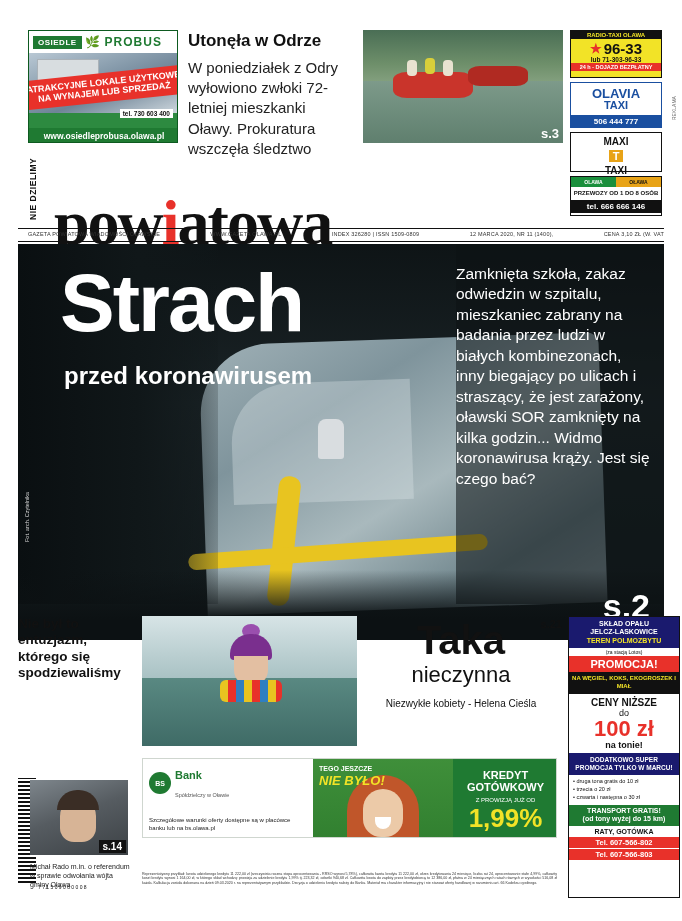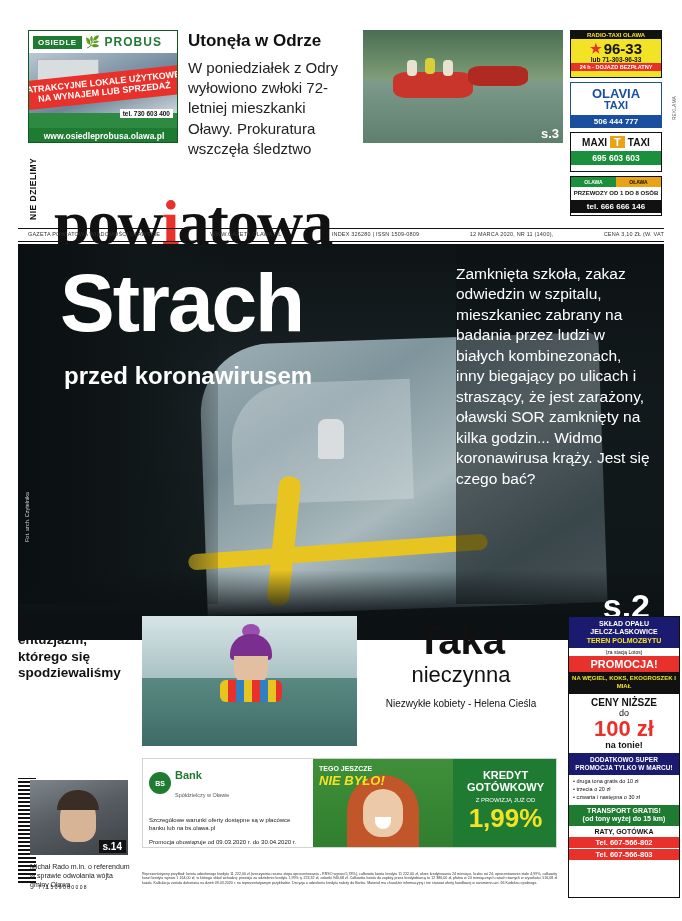--- a/index.html
+++ b/index.html
@@ -115,21 +115,21 @@
   .ad-olavia .phone {
     margin-top:4px; background:#1a4fa0; color:#fff; font-size:8px; font-weight:bold;
     text-align:center; padding:2px 0;
   }
 
   .ad-maxitaxi {
     position:absolute; left:0; top:102px; width:92px; height:40px;
     background:#ffffff; border:1px solid #111;
   }
   .ad-maxitaxi .row {
-    display:flex; align-items:center; justify-content:center; gap:3px; padding-top:3px;
+    display:flex; align-items:center; justify-content:center; gap:3px; padding-top:3px;flex-direction:column;
   }
   .ad-maxitaxi .maxi { font-size:10px; font-weight:bold; color:#111; }
   .ad-maxitaxi .tbox { background:#e8a317; color:#fff; font-size:11px; font-weight:bold; padding:0 4px; }
   .ad-maxitaxi .taxi { font-size:10px; font-weight:bold; color:#111; }
   .ad-maxitaxi .phone {
     margin-top:3px; background:#1a8f3c; color:#fff; font-size:8.5px; font-weight:bold;
     text-align:center; padding:2px 0;
   }
 
   .ad-przewoz {
@@ -307,21 +307,21 @@
     border-radius:6px;
   }
 
   .center-text { position:absolute; left:348px; top:10px; width:190px; text-align:center; }
   .center-sref { position:absolute; right:-6px; top:-2px; font-size:11px; font-weight:bold; color:#111; }
   .taka { font-size:40px; font-weight:bold; color:#111; line-height:1; }
   .nieczynna { font-size:22px; color:#111; margin-top:2px; }
   .center-byline { font-size:10px; color:#111; margin-top:10px; }
 
   .bank-ad {
-    position:absolute; left:124px; top:148px; width:415px; height:90px;
+    position:absolute; left:124px; top:148px; width:415px; height:80px;
     background:#ffffff; border:1px solid #cfd6cf; overflow:hidden;
   }
   .bank-left { position:absolute; left:0; top:0; width:170px; height:110px; background:#fff; }
   .bank-logo { display:flex; align-items:center; gap:4px; padding:6px 6px 0 6px; }
   .bank-circle {
     width:22px; height:22px; border-radius:50%; background:#1f7a32; color:#fff;
     font-size:7px; font-weight:bold; display:flex; align-items:center; justify-content:center;
   }
   .bank-name { font-size:11px; font-weight:bold; color:#1f7a32; line-height:1; }
   .bank-sub { font-size:5.5px; color:#555; }

